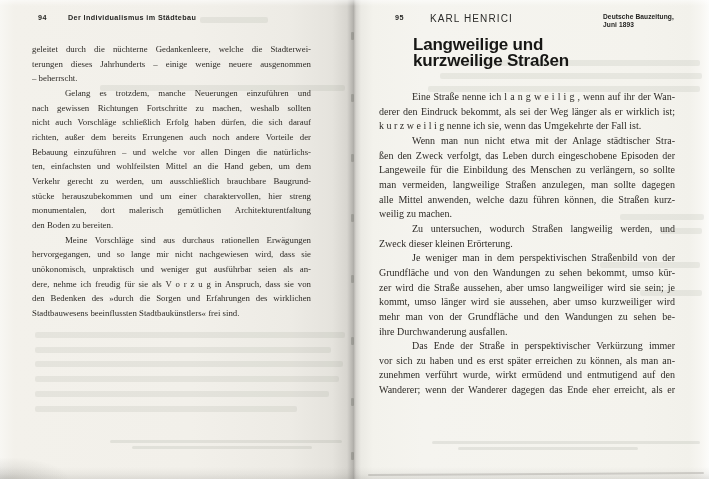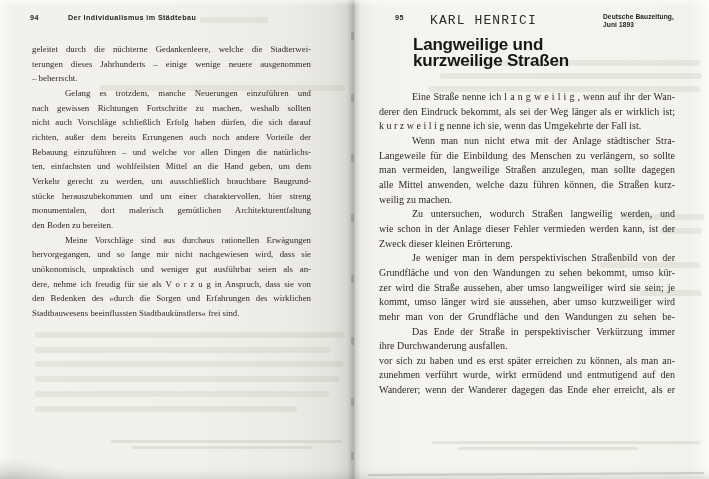--- a/index.html
+++ b/index.html
@@ -48,22 +48,22 @@
     background:rgba(118,124,112,0.11); filter:blur(0.6px);
   }
   .ghost.small { height:3px; background:rgba(118,124,112,0.14); }
   
   .runhead {
     position:absolute; font-family:"Liberation Sans", sans-serif;
     font-weight:700; font-size:7.2px; letter-spacing:0.4px; color:#262624;
     white-space:nowrap;
   }
   .author {
-    position:absolute; font-family:Liberation Mono, monospace;
-    font-size:13px; letter-spacing:1.1px; color:#2b2b29; white-space:nowrap;
+    position:absolute; font-family:Liberation Sans, sans-serif;
+    font-size:10px; letter-spacing:1.1px; color:#2b2b29; white-space:nowrap;
   }
   .source {
     position:absolute; font-family:"Liberation Sans", sans-serif;
     font-weight:700; font-size:6.6px; line-height:7.5px; letter-spacing:0.1px;
     color:#232321; white-space:nowrap;
   }
   
   .chapter-title {
     position:absolute; font-family:"Liberation Sans", sans-serif;
     font-weight:700; font-size:17px; line-height:15.6px; letter-spacing:-0.2px;
@@ -111,21 +111,21 @@
   <div class="ghost" style="left:452px; top:60px;  width:248px"></div>
   <div class="ghost" style="left:440px; top:73px;  width:262px"></div>
   <div class="ghost" style="left:428px; top:86px;  width:272px"></div>
   <div class="ghost" style="left:620px; top:214px; width:84px"></div>
   <div class="ghost" style="left:660px; top:228px; width:42px"></div>
   <div class="ghost" style="left:600px; top:262px; width:100px"></div>
   <div class="ghost" style="left:640px; top:290px; width:62px"></div>
   <div class="ghost small" style="left:432px; top:441px; width:268px"></div>
   <div class="ghost small" style="left:458px; top:447px; width:180px"></div>
 
-  <div class="runhead" style="left:30px; top:13px">94</div>
+  <div class="runhead" style="left:38px; top:13px">94</div>
   <div class="runhead" style="left:68px; top:13px">Der Individualismus im Städtebau</div>
 
   <div class="bodycol left">
     <div class="ln">geleitet durch die nüchterne Gedankenleere, welche die Stadterwei-</div>
     <div class="ln">terungen dieses Jahrhunderts – einige wenige neuere ausgenommen</div>
     <div class="ln end">– beherrscht.</div>
     <div class="ln ind">Gelang es trotzdem, manche Neuerungen einzuführen und</div>
     <div class="ln">nach gewissen Richtungen Fortschritte zu machen, weshalb sollten</div>
     <div class="ln">nicht auch Vorschläge schließlich Erfolg haben dürfen, die sich darauf</div>
     <div class="ln">richten, außer dem bereits Errungenen auch noch andere Vorteile der</div>
@@ -153,34 +153,34 @@
   <div class="chapter-title" style="left:413px; top:37px">
     <div>Langweilige und</div>
     <div>kurzweilige Straßen</div>
   </div>
 
   <div class="bodycol right">
     <div class="ln ind">Eine Straße nenne ich l a n g w e i l i g , wenn auf ihr der Wan-</div>
     <div class="ln">derer den Eindruck bekommt, als sei der Weg länger als er wirklich ist;</div>
     <div class="ln end">k u r z w e i l i g  nenne ich sie, wenn das Umgekehrte der Fall ist.</div>
     <div class="ln ind">Wenn man nun nicht etwa mit der Anlage städtischer Stra-</div>
+    <div class="ln">ßen den Zweck verfolgt, das Leben durch eingeschobene Episoden der</div>
     <div class="ln">Langeweile für die Einbildung des Menschen zu verlängern, so sollte</div>
     <div class="ln">man vermeiden, langweilige Straßen anzulegen, man sollte dagegen</div>
     <div class="ln">alle Mittel anwenden, welche dazu führen können, die Straßen kurz-</div>
     <div class="ln end">weilig zu machen.</div>
     <div class="ln ind">Zu untersuchen, wodurch Straßen langweilig werden, und</div>
-    <div class="ln">wie schon in der Anlage dieser Fehler vermieden werden kann, ist der</div>
     <div class="ln end">Zweck dieser kleinen Erörterung.</div>
     <div class="ln ind">Je weniger man in dem perspektivischen Straßenbild von der</div>
     <div class="ln">Grundfläche und von den Wandungen zu sehen bekommt, umso kür-</div>
     <div class="ln">zer wird die Straße aussehen, aber umso langweiliger wird sie sein; je</div>
     <div class="ln">kommt, umso länger wird sie aussehen, aber umso kurzweiliger wird</div>
     <div class="ln">mehr man von der Grundfläche und den Wandungen zu sehen be-</div>
+    <div class="ln end">ihre Durchwanderung ausfallen.</div>
     <div class="ln ind">Das Ende der Straße in perspektivischer Verkürzung immer</div>
-    <div class="ln end">ihre Durchwanderung ausfallen.</div>
     <div class="ln">vor sich zu haben und es erst später erreichen zu können, als man an-</div>
     <div class="ln">zunehmen verführt wurde, wirkt ermüdend und entmutigend auf den</div>
     <div class="ln">Wanderer; wenn der Wanderer dagegen das Ende eher erreicht, als er</div>
   </div>
 
   <div class="bottom-edge-right"></div>
   <div class="corner-shadow-bl"></div>
   <div class="edge-bottom"></div>
 
 </div>

